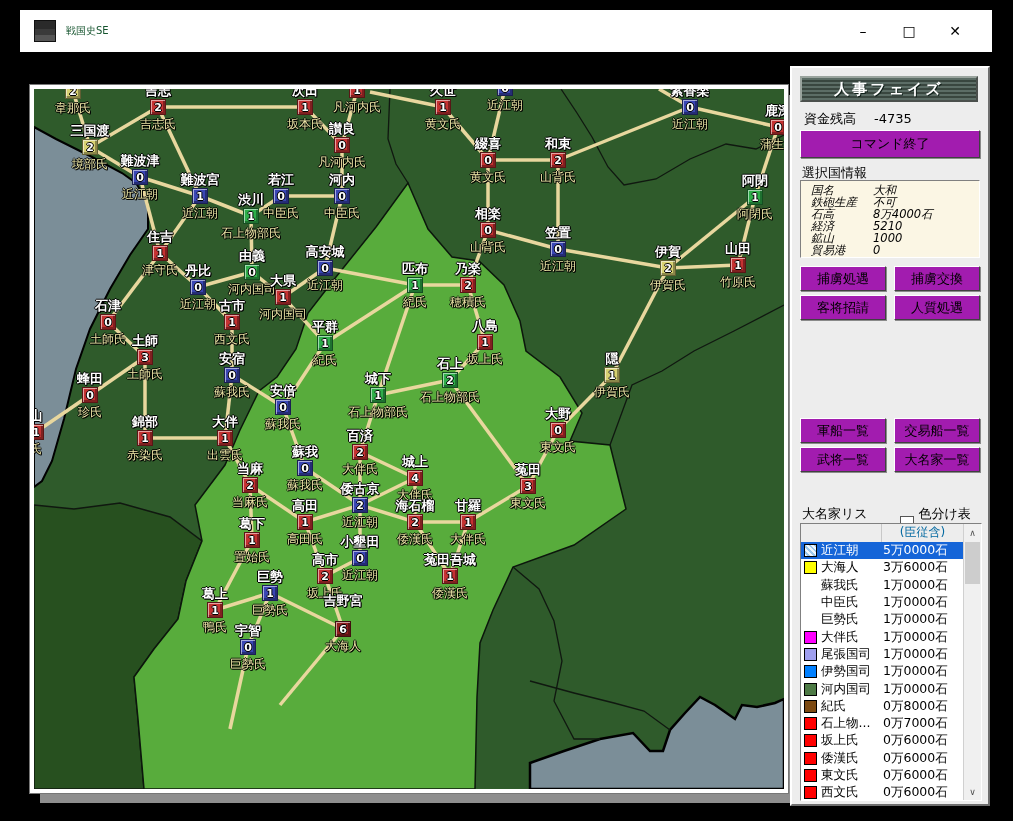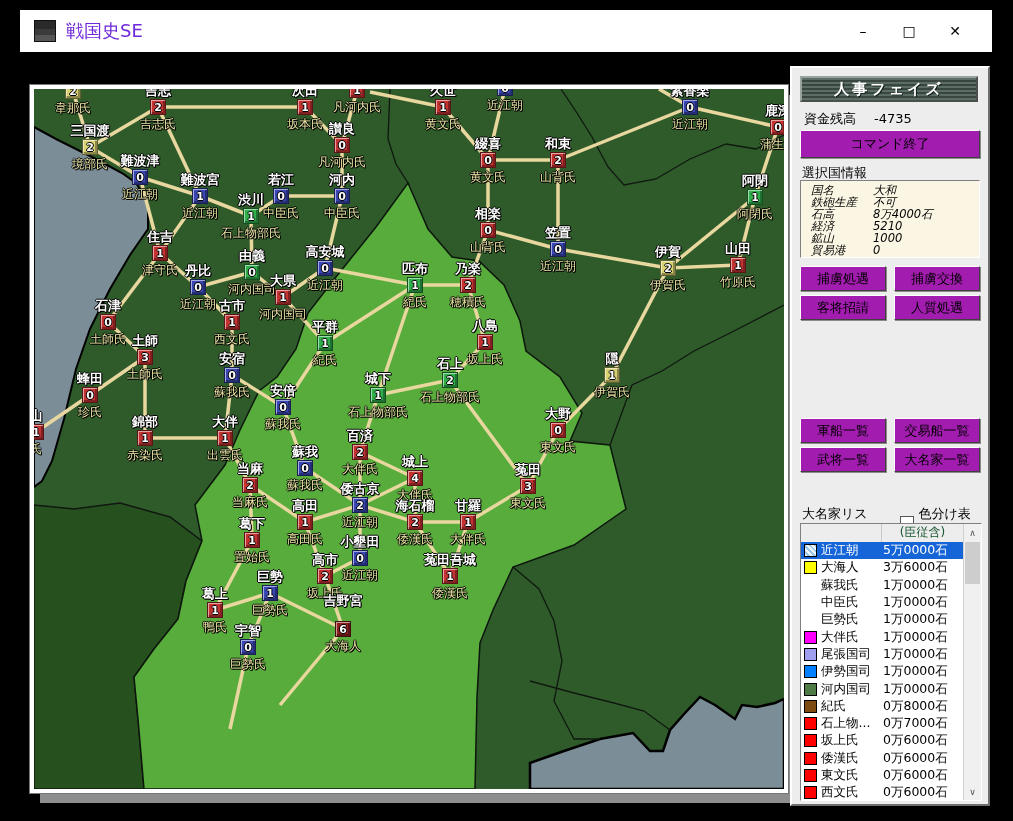--- a/index.html
+++ b/index.html
@@ -2,21 +2,21 @@
 <html><head>
 <meta charset="utf-8">
 <style>
   html,body{margin:0;padding:0;background:#000;}
   .stage{position:relative;width:1013px;height:821px;background:#000;overflow:hidden;
          font-family:"DejaVu Sans","Liberation Sans",sans-serif;}
   .window{position:absolute;left:20px;top:10px;width:972px;height:800px;background:#000;}
   .titlebar{position:absolute;left:0;top:0;width:100%;height:42px;background:#fff;display:flex;align-items:center;}
   .appicon{width:20px;height:20px;margin-left:14px;background:#2a2a2a;
            box-shadow:inset 0 -6px 0 #555, inset 0 -12px 0 #3a3a3a;border:1px solid #111;}
-  .apptitle{margin-left:10px;font-size:18px;color:#6d28d9;}
+  .apptitle{margin-left:10px;font-size:10px;color:#14532d;}
   .winbtns{margin-left:auto;display:flex;align-items:center;margin-right:14px;gap:0;}
   .winbtn{width:46px;height:30px;display:flex;align-items:center;justify-content:center;
           font-size:14px;color:#000;cursor:default;}
   .menubar{position:absolute;left:0;top:42px;width:100%;height:24px;background:#fff;
            display:flex;align-items:center;padding-left:8px;box-sizing:border-box;}
   .menu-item{font-size:12px;color:#000;padding:3px 9px;}
   
   .mapframe{position:absolute;left:10px;top:75px;width:750px;height:700px;background:#2f5b2b;
             border:4px solid #fff;outline:1px solid #777;box-shadow:10px 10px 0 #8e8e8e;}
   .mapinner{position:relative;width:750px;height:700px;overflow:hidden;}
@@ -58,21 +58,21 @@
   .info-row .lbl{width:62px;}
   .bgrid{position:absolute;left:8px;width:180px;display:grid;grid-template-columns:86px 86px;gap:4px 8px;}
   .bgrid .btn{height:25px;}
   .mapret{position:absolute;left:8px;top:408px;width:180px;height:27px;}
   .listhead{position:absolute;left:10px;top:437px;width:178px;font-size:13px;color:#000;display:flex;align-items:center;}
   .cb{width:12px;height:12px;background:#fff;border:1px solid #555;margin-left:24px;margin-right:5px;}
   .listbox{position:absolute;left:8px;top:455px;width:182px;height:278px;background:#fff;
            border-top:1px solid #808080;border-left:1px solid #808080;
            border-right:1px solid #fff;border-bottom:1px solid #fff;box-sizing:border-box;}
   .lheader{position:absolute;left:0;top:0;width:163px;height:18px;background:#ededed;
-           border-bottom:1px solid #c8c8c8;font-size:12px;color:#14532d;display:flex;}
+           border-bottom:1px solid #c8c8c8;font-size:12px;color:#0369a1;display:flex;}
   .lheader .c1{width:80px;border-right:1px solid #c8c8c8;}
   .lheader .c2{flex:1;text-align:center;border-right:1px solid #c8c8c8;}
   .lrows{position:absolute;left:0;top:18px;width:163px;}
   .lrow{height:17.3px;display:flex;align-items:center;font-size:12.5px;color:#000;}
   .lrow.sel{background:#1565d8;color:#fff;}
   .sw{width:13px;height:13px;margin-left:3px;margin-right:4px;border:1px solid #000;box-sizing:border-box;flex:0 0 13px;}
   .sw.none{border:none;background:transparent;}
   .sw.hatch{background-image:repeating-linear-gradient(45deg,rgba(255,255,255,.85) 0 2px,rgba(0,0,0,0) 2px 4px);}
   .lrow .nm{width:62px;overflow:hidden;white-space:nowrap;}
   .lrow .kk{flex:1;}

